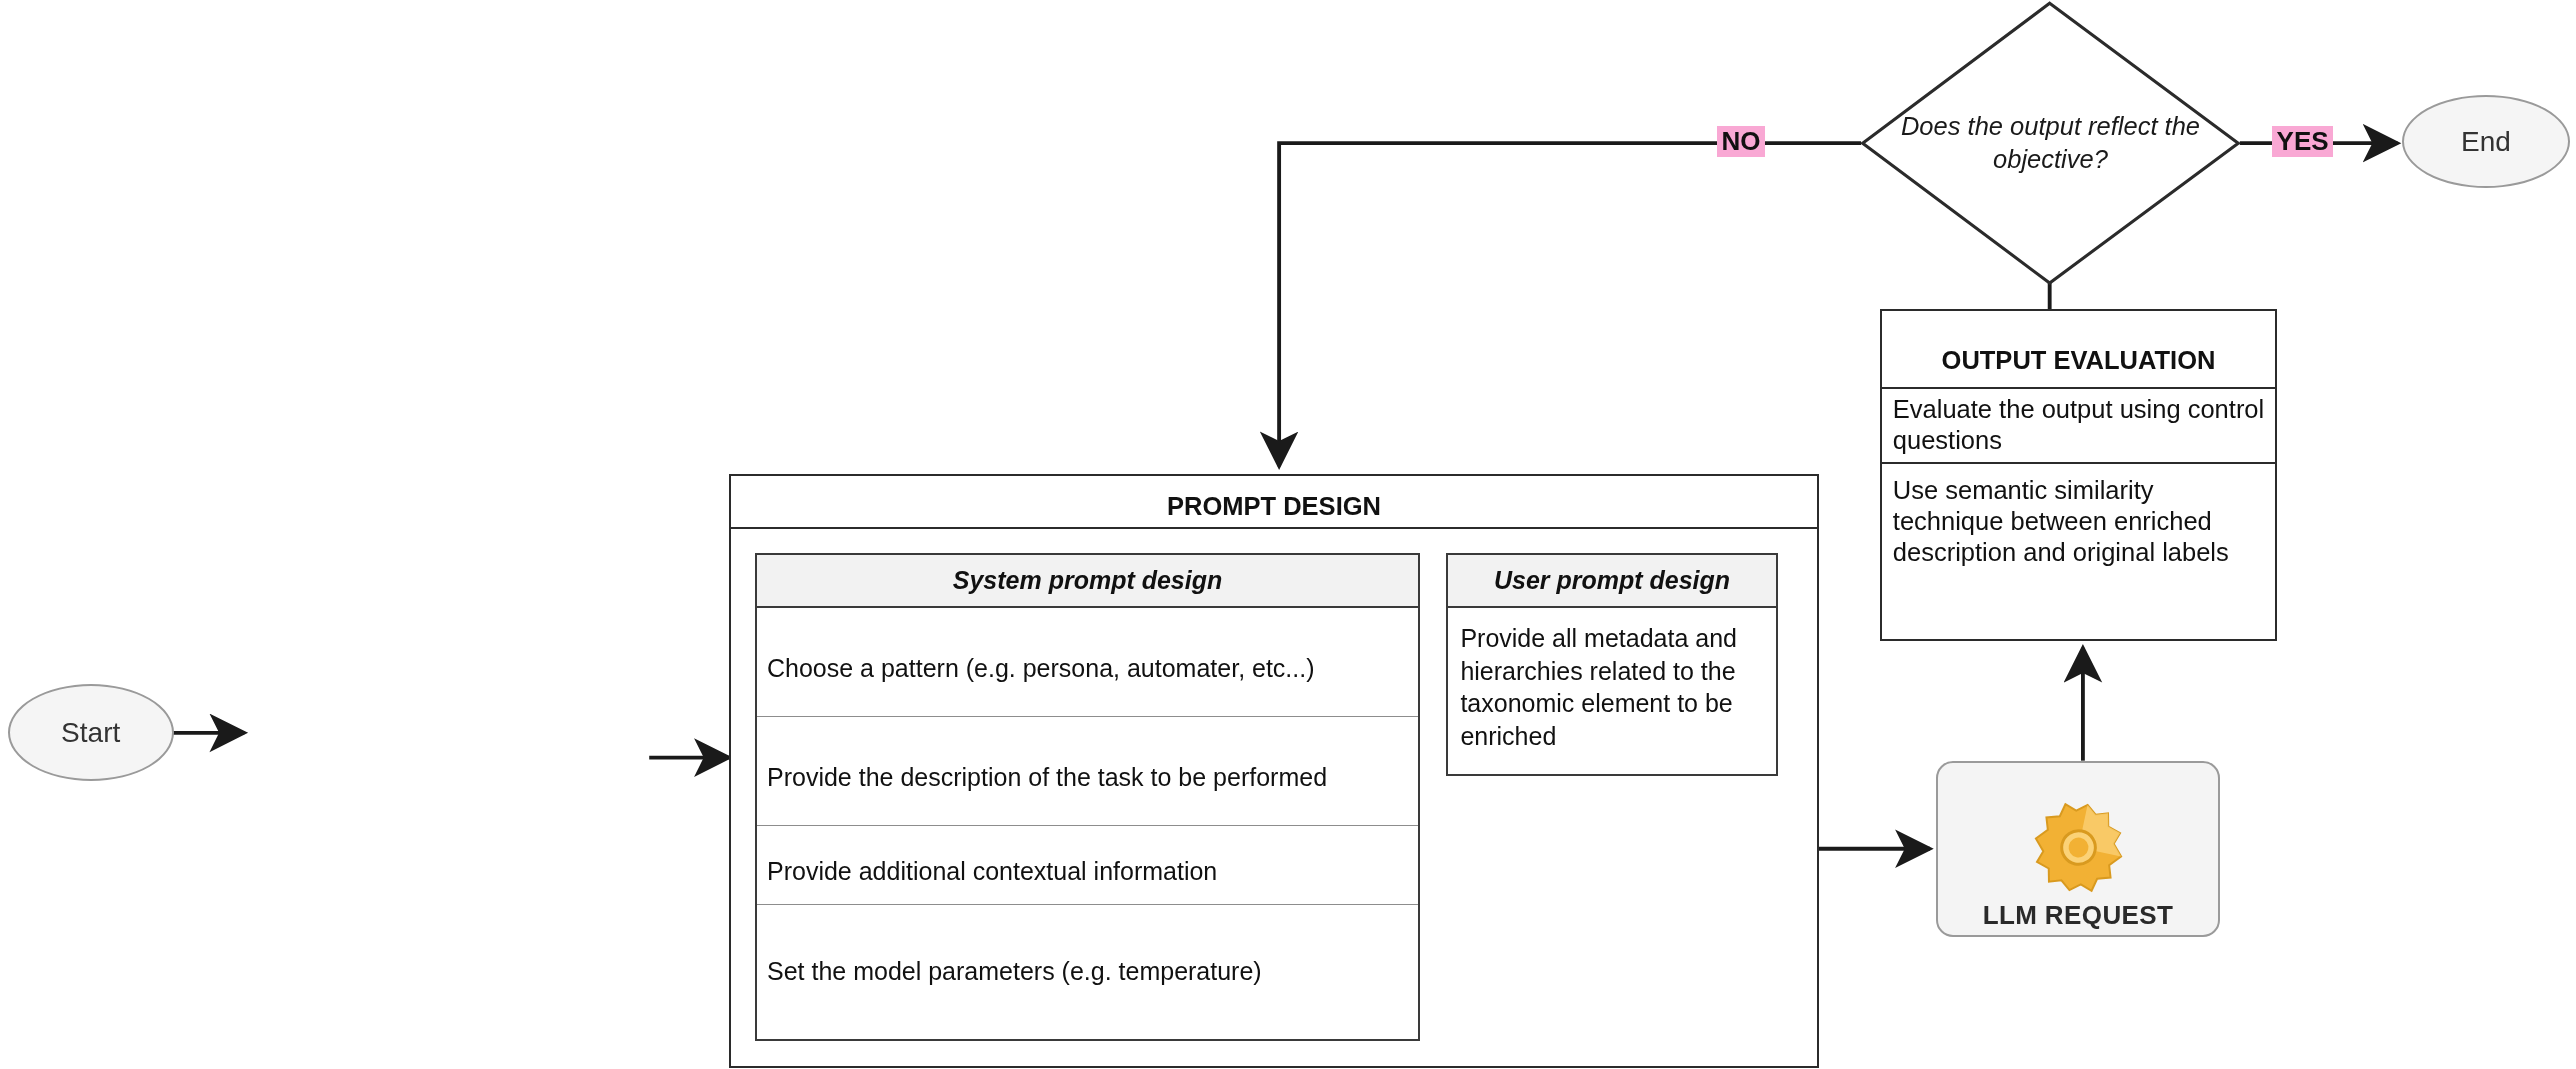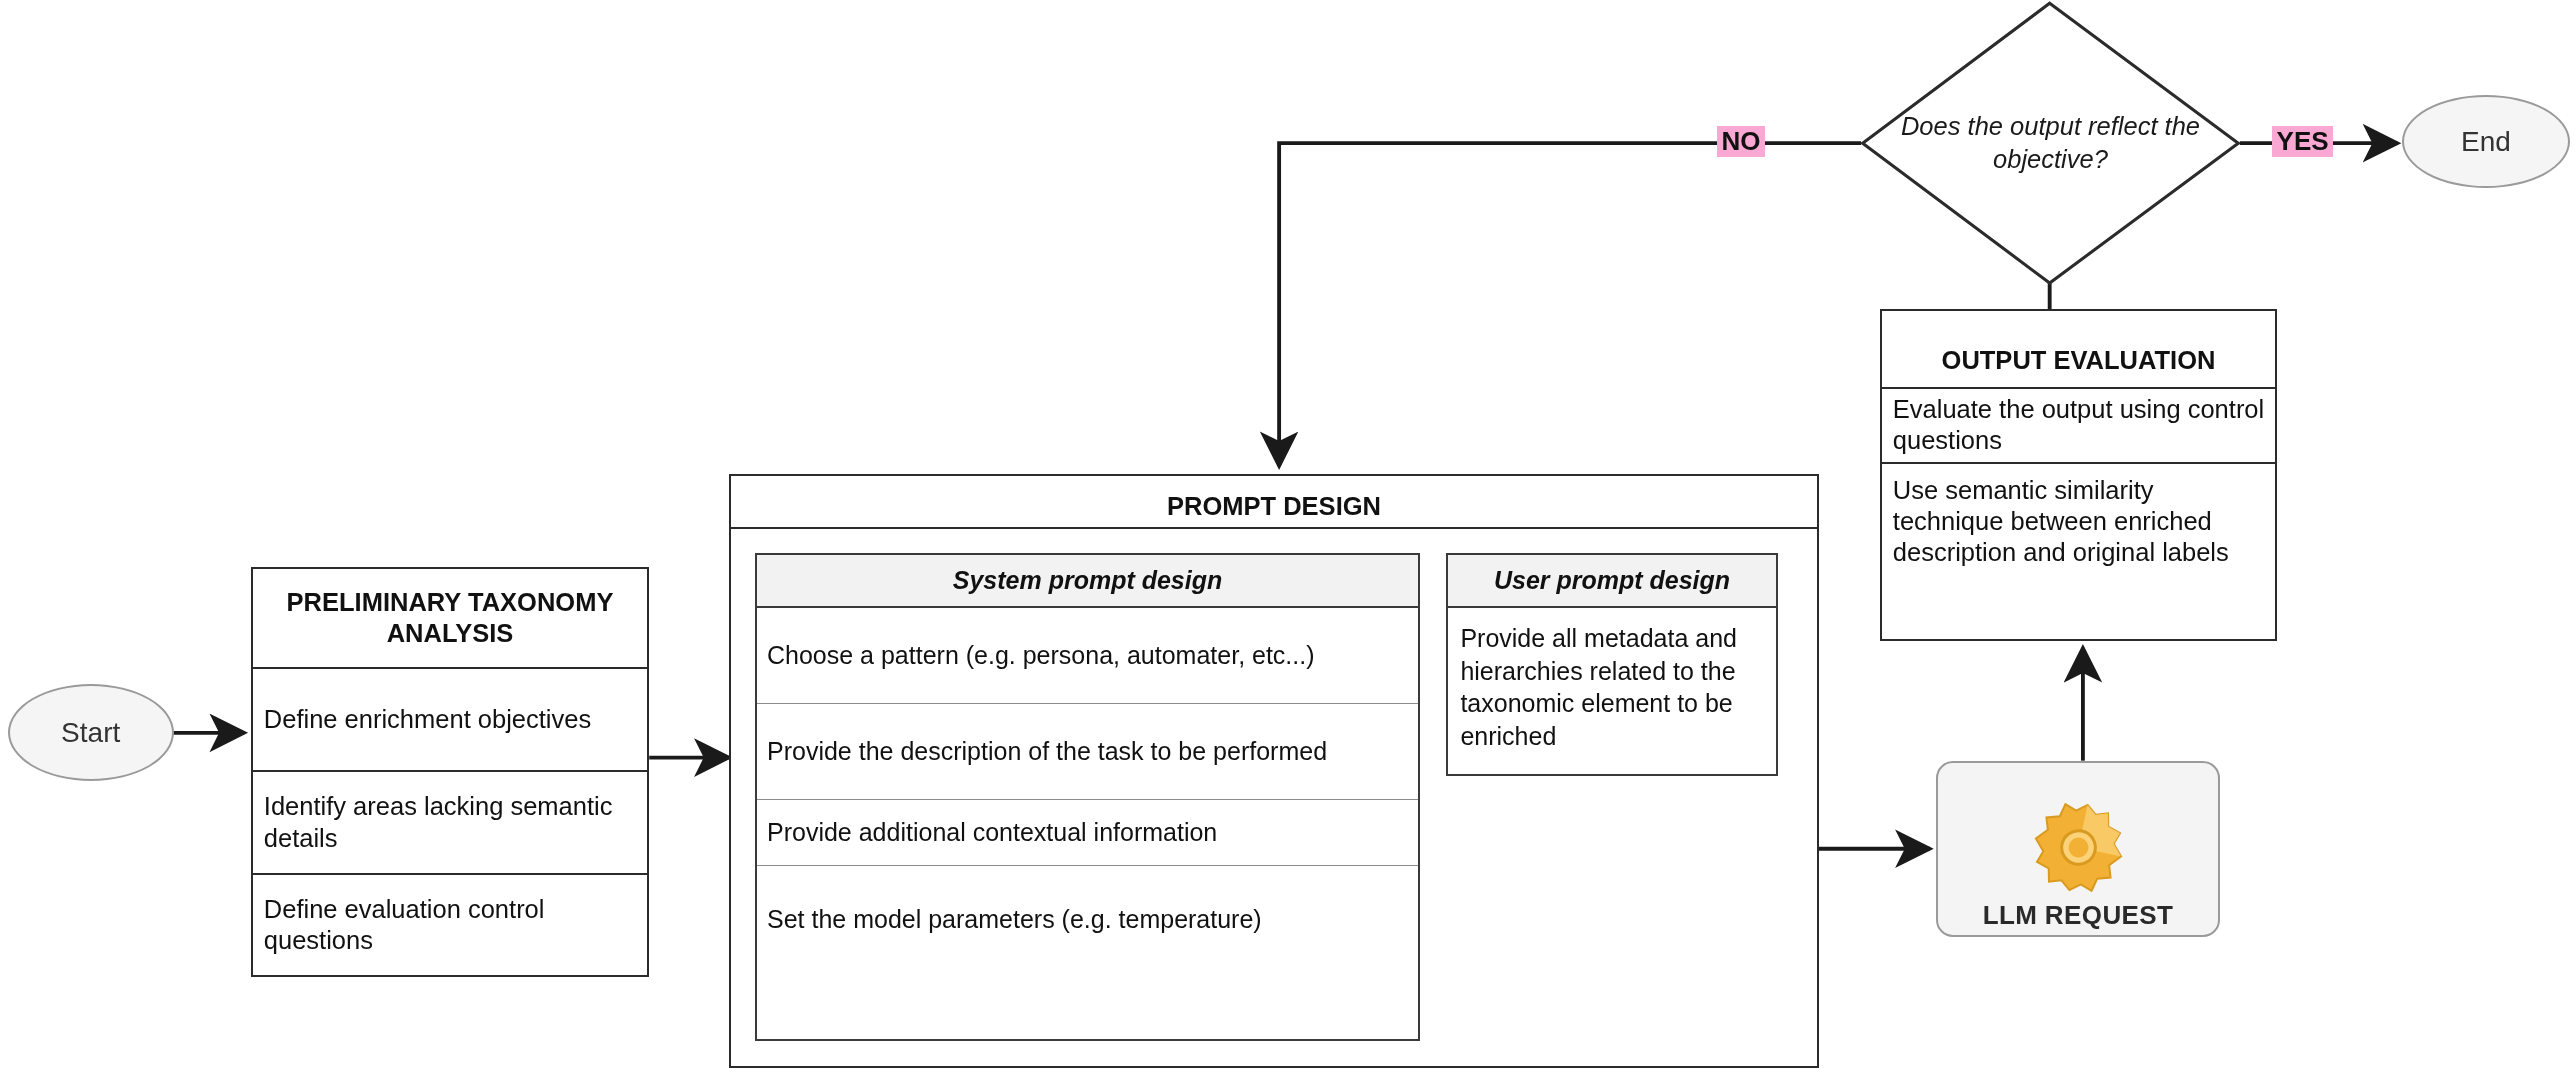--- a/index.html
+++ b/index.html
@@ -94,20 +94,21 @@
   }
   .subtable-row {
     font-size: 25px;
     color: #111111;
     padding: 13px 10px;
     line-height: 1.25;
     border-bottom: 1.5px solid #8d8d8d;
     box-sizing: border-box;
     display: flex;
     align-items: center;
+    margin-top: 13px;
   }
   .subtable-row:last-child { border-bottom: none; }
   .subtable-body-single {
     font-size: 25px;
     color: #111111;
     padding: 14px 12.4px;
     line-height: 1.30;
     box-sizing: border-box;
   }
 
@@ -196,26 +197,20 @@
   </svg>
 
   <div class="node terminator" id="start-node" style="left:7.7px; top:684px; width:166px; height:97px;">
     <span>Start</span>
   </div>
 
   <div class="node terminator" id="end-node" style="left:2402px; top:95px; width:168px; height:93px;">
     <span>End</span>
   </div>
 
-  <div class="node proc-box" id="preliminary-box" style="left:251px; top:567px; width:398px; height:410px;">
-    <div class="proc-title" style="height:100px; display:flex; align-items:center; justify-content:center;">PRELIMINARY TAXONOMY ANALYSIS</div>
-    <div class="proc-row" style="height:103px;">Define enrichment objectives</div>
-    <div class="proc-row" style="height:103px;">Identify areas lacking semantic details</div>
-    <div class="proc-row" style="height:100px;">Define evaluation control questions</div>
-  </div>
 
   <div class="node" id="prompt-design" style="left:729px; top:474px; width:1090px; height:594px;">
     <div id="prompt-design-title">PROMPT DESIGN</div>
 
     <div class="subtable" id="system-prompt-table" style="left:24px; top:77px; width:665px; height:488px;">
       <div class="subtable-head" style="height:53px;">System prompt design</div>
       <div class="subtable-row" style="height:96px;">Choose a pattern (e.g. persona, automater, etc...)</div>
       <div class="subtable-row" style="height:96px;">Provide the description of the task to be performed</div>
       <div class="subtable-row" style="height:66px;">Provide additional contextual information</div>
       <div class="subtable-row" style="height:108px;">Set the model parameters (e.g. temperature)</div>

